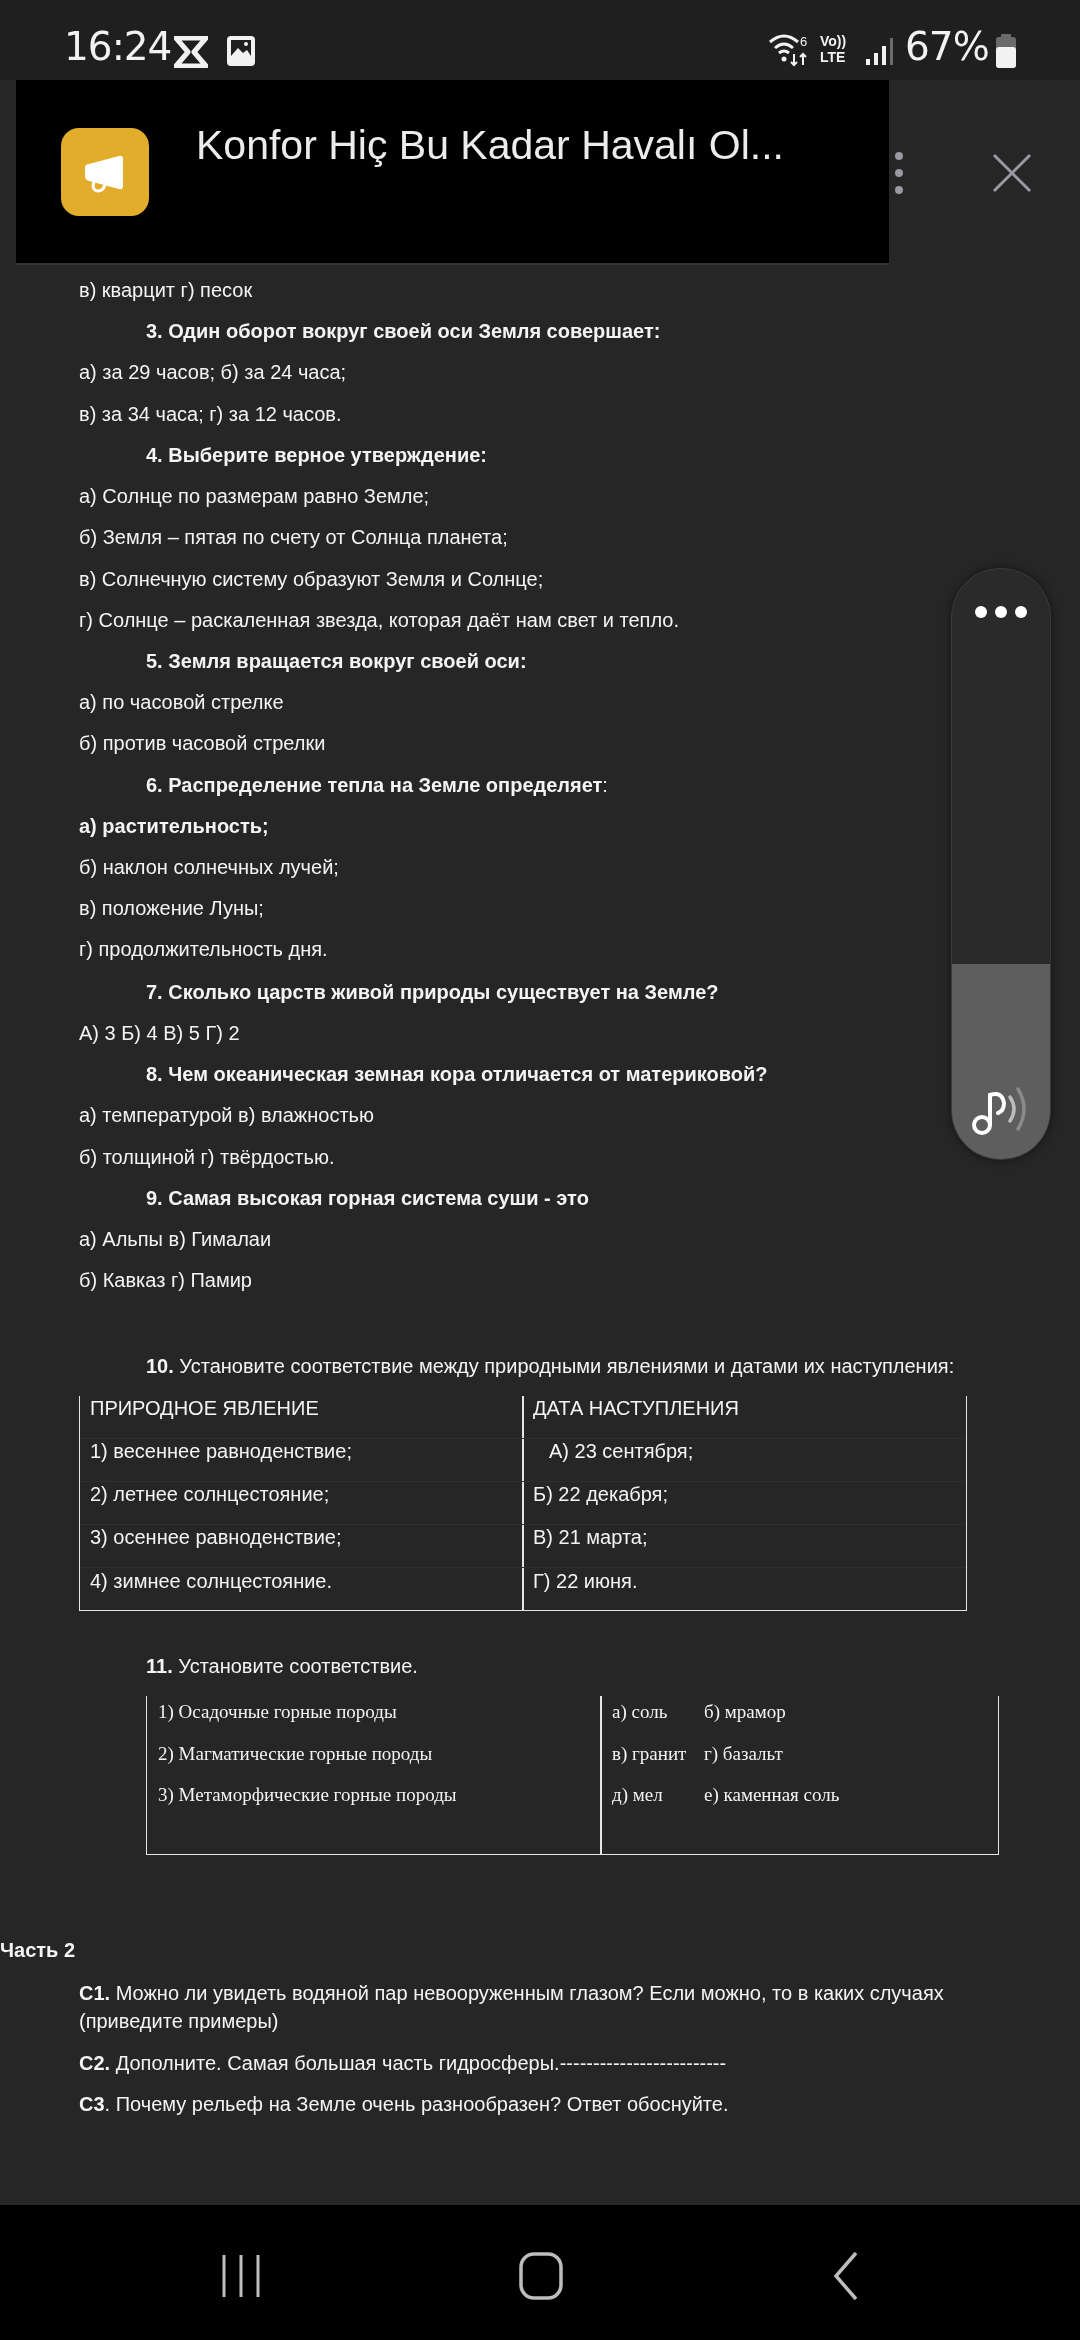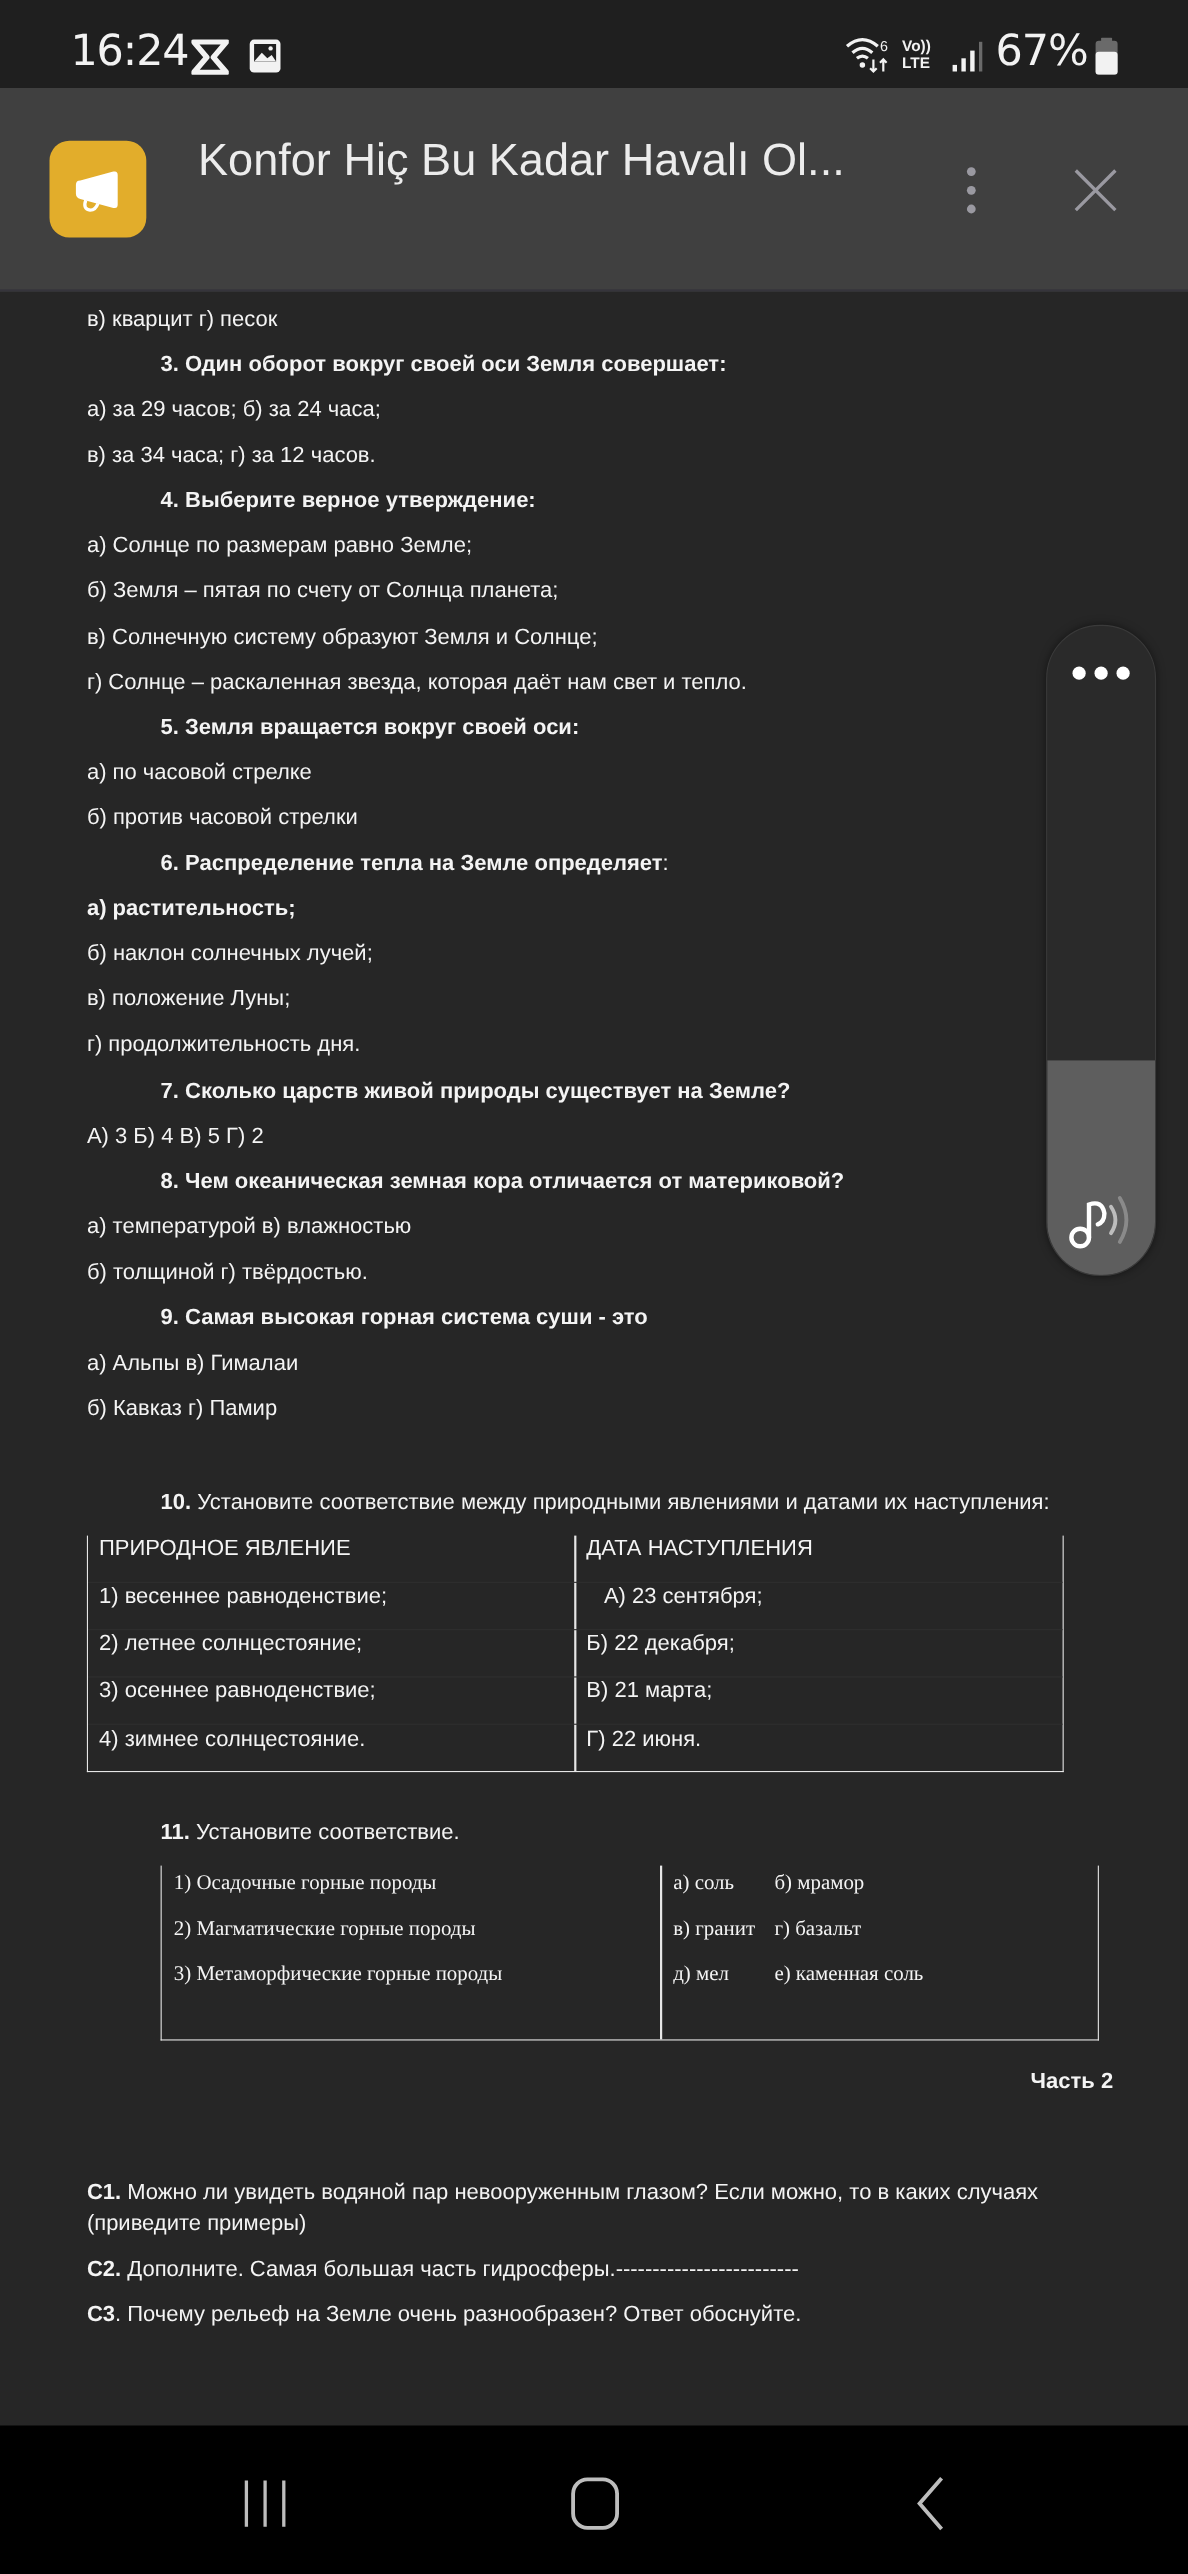--- a/index.html
+++ b/index.html
@@ -2,21 +2,21 @@
 <html><head>
 <meta charset="utf-8">
 <style>
   html, body { margin:0; padding:0; }
   body { width:1080px; height:2340px; background:#262626; position:relative; overflow:hidden; font-family:"Liberation Sans", sans-serif; color:#ffffff; }
   .statusbar { position:absolute; left:0; top:0; width:1080px; height:80px; background:#1f1f1f; }
   .status-time { position:absolute; left:64px; top:24px; font-size:39px; color:#f2f2f2; font-family:"DejaVu Sans", sans-serif; letter-spacing:-1px; }
   .sb-icon { position:absolute; top:34px; }
   .battery-text { position:absolute; left:905px; top:24px; font-size:39px; color:#f2f2f2; font-family:"DejaVu Sans", sans-serif; letter-spacing:-1px; }
 
-  .ad { position:absolute; left:0; top:80px; width:1080px; height:183px; background:#404040; border-bottom:2px solid #35343b; }
+  .ad { position:absolute; left:16px; top:80px; width:873px; height:183px; background:#000000; border-bottom:2px solid #35343b; }
   .ad-logo { position:absolute; left:45px; top:128px; width:88px; height:88px; border-radius:18px; background:#e2ad2b; }
   .ad-title { position:absolute; left:180px; top:122px; font-size:41px; color:#ececec; white-space:nowrap; }
   .ad-sub { position:absolute; left:180px; top:176px; font-size:36px; color:#8c8b93; white-space:nowrap; }
   .ad-sub .adlabel { color:#ececec; font-weight:bold; }
   .ad-more { position:absolute; left:876px; top:150px; width:14px; height:46px; }
   .ad-close { position:absolute; left:975px; top:152px; width:42px; height:42px; }
 
   .doc { position:absolute; left:0; top:265px; width:1080px; }
   .line { position:absolute; font-size:20px; color:#f4f4f4; white-space:nowrap; }
   .q { font-weight:bold; }
@@ -149,21 +149,21 @@
   <div class="cell serif" style="left:11px;top:47px;">2) Магматические горные породы</div>
   <div class="cell serif" style="left:11px;top:88px;">3) Метаморфические горные породы</div>
   <div class="cell serif" style="left:465px;top:5px;">а) соль</div>
   <div class="cell serif" style="left:557px;top:5px;">б) мрамор</div>
   <div class="cell serif" style="left:465px;top:47px;">в) гранит</div>
   <div class="cell serif" style="left:557px;top:47px;">г) базальт</div>
   <div class="cell serif" style="left:465px;top:88px;">д) мел</div>
   <div class="cell serif" style="left:557px;top:88px;">е) каменная соль</div>
 </div>
 
-<div class="line q" style="left:0;width:1012px;text-align:right;top:1881px;">Часть 2</div>
+<div class="line q" style="left:0;width:1012px;text-align:left;top:1939px;">Часть 2</div>
 <div class="line" style="left:79px;top:1982px;"><b>С1.</b><span> Можно ли увидеть водяной пар невооруженным глазом? Если можно, то в каких случаях</span></div>
 <div class="line" style="left:79px;top:2010px;">(приведите примеры)</div>
 <div class="line" style="left:79px;top:2052px;"><b>С2.</b><span> Дополните. Самая большая часть гидросферы.-------------------------</span></div>
 <div class="line" style="left:79px;top:2093px;"><b>С3</b><span>. Почему рельеф на Земле очень разнообразен? Ответ обоснуйте.</span></div>
 
 <div class="volume">
   <div class="volume-fill" id="volFill" style="height: 33%;"></div>
   <svg class="volume-dots" viewBox="0 0 54 14">
     <circle cx="7" cy="7" r="6" fill="#ffffff"></circle>
       <circle cx="27" cy="7" r="6" fill="#ffffff"></circle>

